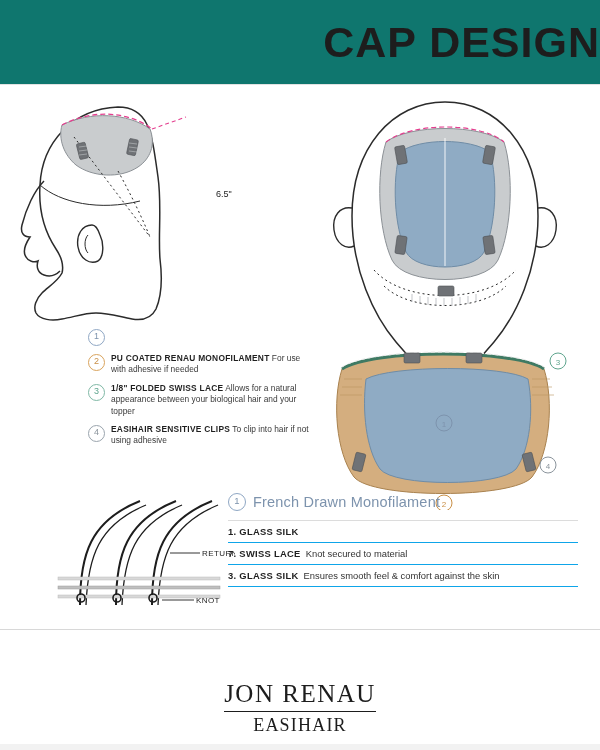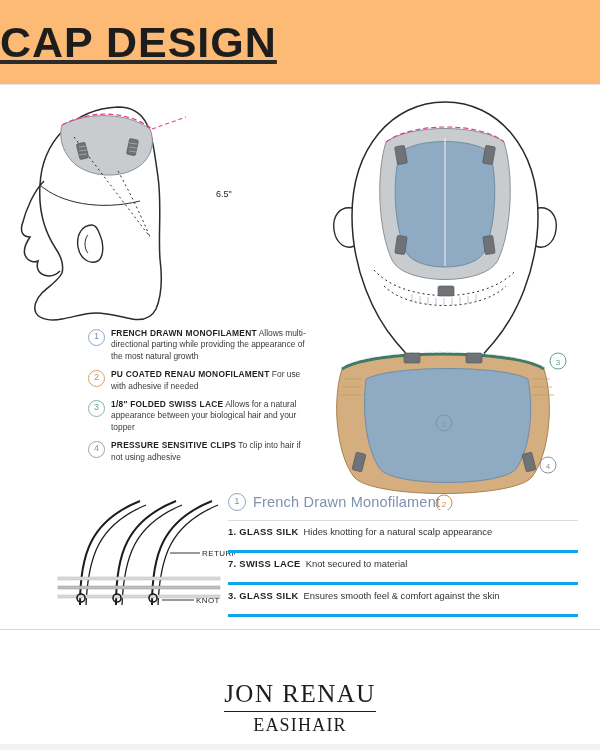--- a/index.html
+++ b/index.html
@@ -17,26 +17,25 @@
   }
   .page {
     width: 600px;
     height: 750px;
     position: relative;
     background: #ffffff;
   }
   
   .header {
     height: 84px;
-    background: #fdba74;
+    background: #0f766e;
     border-bottom: 1px solid #e2e2e2;
     display: flex;
     align-items: center;
-    justify-content: flex-start;
-    text-decoration: underline;
+    justify-content: flex-end;
   }
   .header-title {
     font-size: 43px;
     letter-spacing: 1px;
     font-weight: bold;
     color: #1d1d1d;
     font-family: "Liberation Sans", sans-serif;
   }
   
   .diagram-area {
@@ -108,22 +107,22 @@
     font-size: 9.5px;
     margin-right: 7px;
   }
   .detail-title span.t {
     font-size: 14.5px;
     color: #7d93ad;
     letter-spacing: .2px;
   }
   .detail-list .drow {
     display: flex;
-    padding: 5px 0 13px 0;
-    border-bottom: 3px solid #0ea5e9;
+    padding: 5px 0 5px 0;
+    border-bottom: 1px solid #0ea5e9;
     font-size: 9.4px;
     color: #333;
     align-items: center;
   }
   .detail-list .drow:first-child { border-top: 1px solid #dcdcdc; }
   .drow .lbl {
     font-weight: bold;
     letter-spacing: .3px;
     margin-right: 5px;
     white-space: nowrap;
@@ -335,57 +334,52 @@
 
       <line x1="120" y1="68" x2="150" y2="68" stroke="#1d1d1d" stroke-width=".9"></line>
       <line x1="112" y1="115" x2="144" y2="115" stroke="#1d1d1d" stroke-width=".9"></line>
       <text x="152" y="71" font-size="8" fill="#1d1d1d" font-family="Liberation Sans, sans-serif" letter-spacing=".4">RETURN</text>
       <text x="146" y="118" font-size="8" fill="#1d1d1d" font-family="Liberation Sans, sans-serif" letter-spacing=".4">KNOT</text>
     </svg>
 
     <div class="legend">
       <div class="legend-row">
         <div class="badge b1">1</div>
-        <div class="legend-text">
-          <b>FRENCH DRAWN MONOFILAMENT</b>
-          <span>Allows multi-directional parting while providing the appearance of the most natural growth</span>
-        </div>
       </div>
       <div class="legend-row">
         <div class="badge b2">2</div>
         <div class="legend-text">
           <b>PU COATED  RENAU MONOFILAMENT</b>
           <span>For use with adhesive if needed</span>
         </div>
       </div>
       <div class="legend-row">
         <div class="badge b3">3</div>
         <div class="legend-text">
           <b>1/8" FOLDED SWISS LACE</b>
           <span>Allows for a natural appearance between your biological hair and your topper</span>
         </div>
       </div>
       <div class="legend-row">
         <div class="badge b4">4</div>
         <div class="legend-text">
-          <b>PRESSURE SENSITIVE CLIPS</b>
+          <b>EASIHAIR SENSITIVE CLIPS</b>
           <span>To clip into hair if not using adhesive</span>
         </div>
       </div>
     </div>
 
     <div class="detail">
       <div class="detail-title">
         <div class="badge b1">1</div>
         <span class="t">French Drawn Monofilament</span>
       </div>
       <div class="detail-list">
         <div class="drow">
           <span class="lbl">1. GLASS SILK</span>
-          <span>Hides knotting for a natural scalp appearance</span>
         </div>
         <div class="drow">
           <span class="lbl">7. SWISS LACE</span>
           <span>Knot secured to material</span>
         </div>
         <div class="drow">
           <span class="lbl">3. GLASS SILK</span>
           <span>Ensures smooth feel &amp; comfort against the skin</span>
         </div>
       </div>

